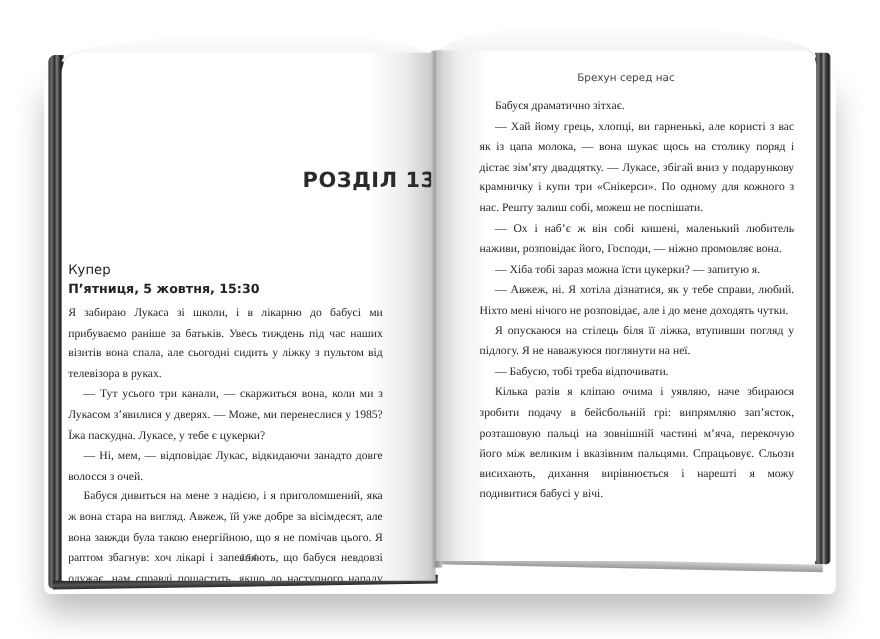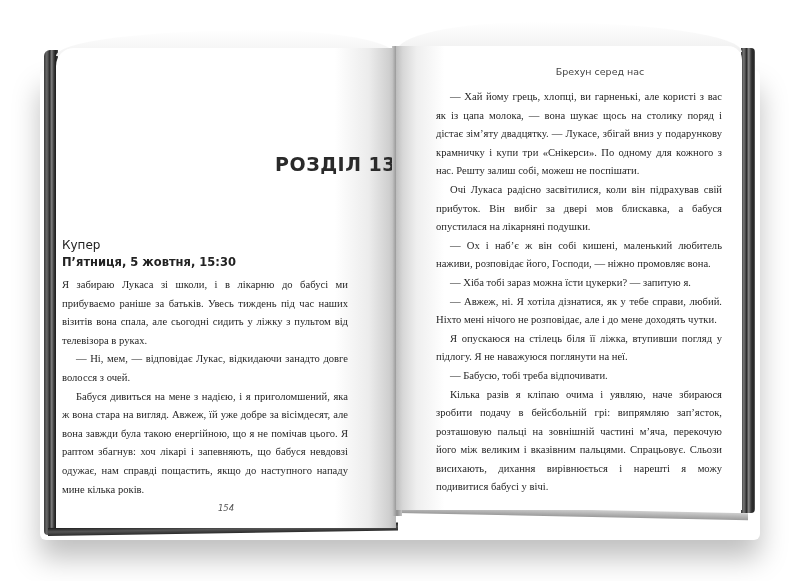--- a/index.html
+++ b/index.html
@@ -40,21 +40,21 @@
   .narrator{position:absolute;left:62px;top:190px;font-family:"DejaVu Sans","Liberation Sans",sans-serif;
        font-size:12px;color:#222;}
   .datetime{position:absolute;left:62px;top:207px;font-family:"DejaVu Sans","Liberation Sans",sans-serif;
        font-size:11.5px;font-weight:bold;color:#222;}
   .text-block{position:absolute;font-size:10.6px;line-height:18.6px;color:#262626;text-align:justify;}
   .text-left{left:62px;top:228px;width:248px;}
   .text-right{left:40px;top:42px;width:286px;}
   .text-block p{margin:0;text-indent:0;}
   .text-block p.ind{text-indent:14px;}
   .running-head{position:absolute;left:0;width:100%;top:20px;text-align:center;
-       font-family:"DejaVu Sans","Liberation Sans",sans-serif;font-size:9.5px;color:#444;padding-left:31px;}
+       font-family:"DejaVu Sans","Liberation Sans",sans-serif;font-size:9.5px;color:#444;}
   .page-num{position:absolute;width:100%;text-align:center;font-family:"DejaVu Sans","Liberation Sans",sans-serif;
        font-size:8.5px;color:#555;font-style:italic;}
   .pn-left{left:0;top:455px;}
   .pn-right{left:-20px;top:458px;}
 </style>
 </head>
 <body>
 
 <div class="scene">
   <div class="book-shadow"></div>
@@ -64,34 +64,35 @@
   <div class="edge-bottom-right"></div>
   <div class="page-top-curve-left"></div>
   <div class="page-top-curve-right"></div>
 
   <div class="page page-left">
     <div class="chapter-title">РОЗДІЛ 13</div>
     <div class="narrator" style="left:6px;">Купер</div>
     <div class="datetime" style="left:6px;">П’ятниця, 5 жовтня, 15:30</div>
     <div class="text-block text-left" style="left:6px;width:286px;">
       <p>Я забираю Лукаса зі школи, і в лікарню до бабусі ми прибуваємо раніше за батьків. Увесь тиждень під час наших візитів вона спала, але сьогодні сидить у ліжку з пультом від телевізора в руках.</p>
+      <p class="ind">— Тут усього три канали, — скаржиться вона, коли ми з Лукасом з’явилися у дверях. — Може, ми перенеслися у 1985? Їжа паскудна. Лукасе, у тебе є цукерки?</p>
       <p class="ind">— Ні, мем, — відповідає Лукас, відкидаючи занадто довге волосся з очей.</p>
       <p class="ind">Бабуся дивиться на мене з надією, і я приголомшений, яка ж вона стара на вигляд. Авжеж, їй уже добре за вісімдесят, але вона завжди була такою енергійною, що я не помічав цього. Я раптом збагнув: хоч лікарі і запевняють, що бабуся невдовзі одужає, нам справді пощастить, якщо до наступного нападу мине кілька років.</p>
 
     </div>
     <div class="page-num pn-left">154</div>
   </div>
 
   <div class="spine"></div>
 
   <div class="page page-right">
     <div class="running-head">Брехун серед нас</div>
     <div class="text-block text-right">
+      <p class="ind">Бабуся драматично зітхає.</p>
       <p class="ind">— Хай йому грець, хлопці, ви гарненькі, але користі з вас як із цапа молока, — вона шукає щось на столику поряд і дістає зім’яту двадцятку. — Лукасе, збігай вниз у подарункову крамничку і купи три «Снікерси». По одному для кожного з нас. Решту залиш собі, можеш не поспішати.</p>
-      <p class="ind">Очі Лукаса радісно засвітилися, коли він підрахував свій прибуток. Він вибіг за двері мов блискавка, а бабуся опустилася на лікарняні подушки.</p>
       <p class="ind">— Ох і наб’є ж він собі кишені, маленький любитель наживи, розповідає його, Господи, — ніжно промовляє вона.</p>
       <p class="ind">— Хіба тобі зараз можна їсти цукерки? — запитую я.</p>
       <p class="ind">— Авжеж, ні. Я хотіла дізнатися, як у тебе справи, любий. Ніхто мені нічого не розповідає, але і до мене доходять чутки.</p>
       <p class="ind">Я опускаюся на стілець біля її ліжка, втупивши погляд у підлогу. Я не наважуюся поглянути на неї.</p>
       <p class="ind">— Бабусю, тобі треба відпочивати.</p>
       <p class="ind">Кілька разів я кліпаю очима і уявляю, наче збираюся зробити подачу в бейсбольній грі: випрямляю зап’ясток, розташовую пальці на зовнішній частині м’яча, перекочую його між великим і вказівним пальцями. Спрацьовує. Сльози висихають, дихання вирівнюється і нарешті я можу подивитися бабусі у вічі.</p>
 
     </div>
   </div>
 </div>

